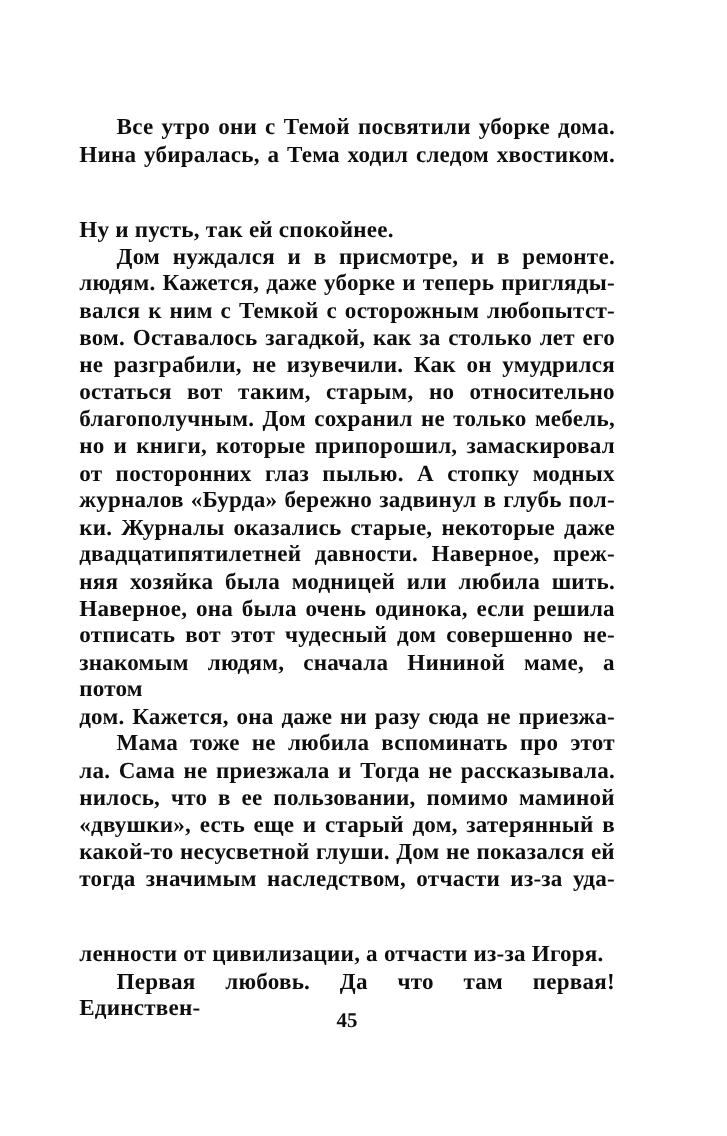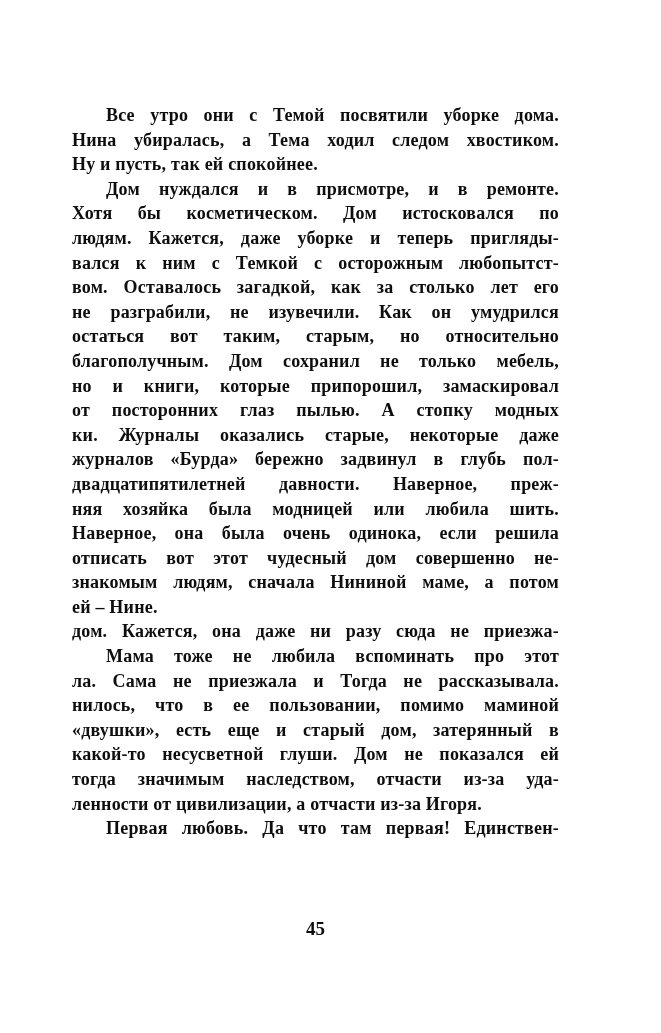--- a/index.html
+++ b/index.html
@@ -14,31 +14,32 @@
     background: #ffffff;
     overflow: hidden;
     font-family: "Liberation Serif", serif;
     color: #0e0e0e;
   }
   .text-block {
     position: absolute;
     left: 72px;
     top: 103px;
     width: 487px;
-    font-size: 18px;
+    font-size: 21px;
     line-height: 24.6px;
     font-weight: 600;
     letter-spacing: 0.2px;
   }
   .line {
     text-align: justify;
     text-align-last: justify;
   }
   .line.para-end {
     text-align-last: left;
+    margin-top: 44px;
   }
   .line.indent {
     text-indent: 34px;
   }
   .page-number {
     position: absolute;
     left: 72px;
     width: 487px;
     top: 918px;
     text-align: center;
@@ -49,37 +50,35 @@
 </style>
 </head>
 <body>
 
 <div class="page">
   <div class="text-block">
       <div class="line indent">Все утро они с Темой посвятили уборке дома.</div>
       <div class="line">Нина убиралась, а Тема ходил следом хвостиком.</div>
       <div class="line para-end">Ну и пусть, так ей спокойнее.</div>
       <div class="line indent">Дом нуждался и в присмотре, и в ремонте.</div>
-      <div class="line">Хотя бы косметическом. Дом истосковался по</div>
       <div class="line">людям. Кажется, даже уборке и теперь пригляды-</div>
       <div class="line">вался к ним с Темкой с осторожным любопытст-</div>
       <div class="line">вом. Оставалось загадкой, как за столько лет его</div>
       <div class="line">не разграбили, не изувечили. Как он умудрился</div>
       <div class="line">остаться вот таким, старым, но относительно</div>
       <div class="line">благополучным. Дом сохранил не только мебель,</div>
       <div class="line">но и книги, которые припорошил, замаскировал</div>
       <div class="line">от посторонних глаз пылью. А стопку модных</div>
+      <div class="line">журналов «Бурда» бережно задвинул в глубь пол-</div>
       <div class="line">ки. Журналы оказались старые, некоторые даже</div>
-      <div class="line">журналов «Бурда» бережно задвинул в глубь пол-</div>
       <div class="line">двадцатипятилетней давности. Наверное, преж-</div>
       <div class="line">няя хозяйка была модницей или любила шить.</div>
       <div class="line">Наверное, она была очень одинока, если решила</div>
       <div class="line">отписать вот этот чудесный дом совершенно не-</div>
       <div class="line">знакомым людям, сначала Нининой маме, а потом</div>
-      <div class="line para-end">ей – Нине.</div>
       <div class="line">дом. Кажется, она даже ни разу сюда не приезжа-</div>
       <div class="line indent">Мама тоже не любила вспоминать про этот</div>
       <div class="line">ла. Сама не приезжала и Тогда не рассказывала.</div>
       <div class="line">нилось, что в ее пользовании, помимо маминой</div>
       <div class="line">«двушки», есть еще и старый дом, затерянный в</div>
       <div class="line">какой-то несусветной глуши. Дом не показался ей</div>
       <div class="line">тогда значимым наследством, отчасти из-за уда-</div>
       <div class="line para-end">ленности от цивилизации, а отчасти из-за Игоря.</div>
       <div class="line indent">Первая любовь. Да что там первая! Единствен-</div>
     </div>

